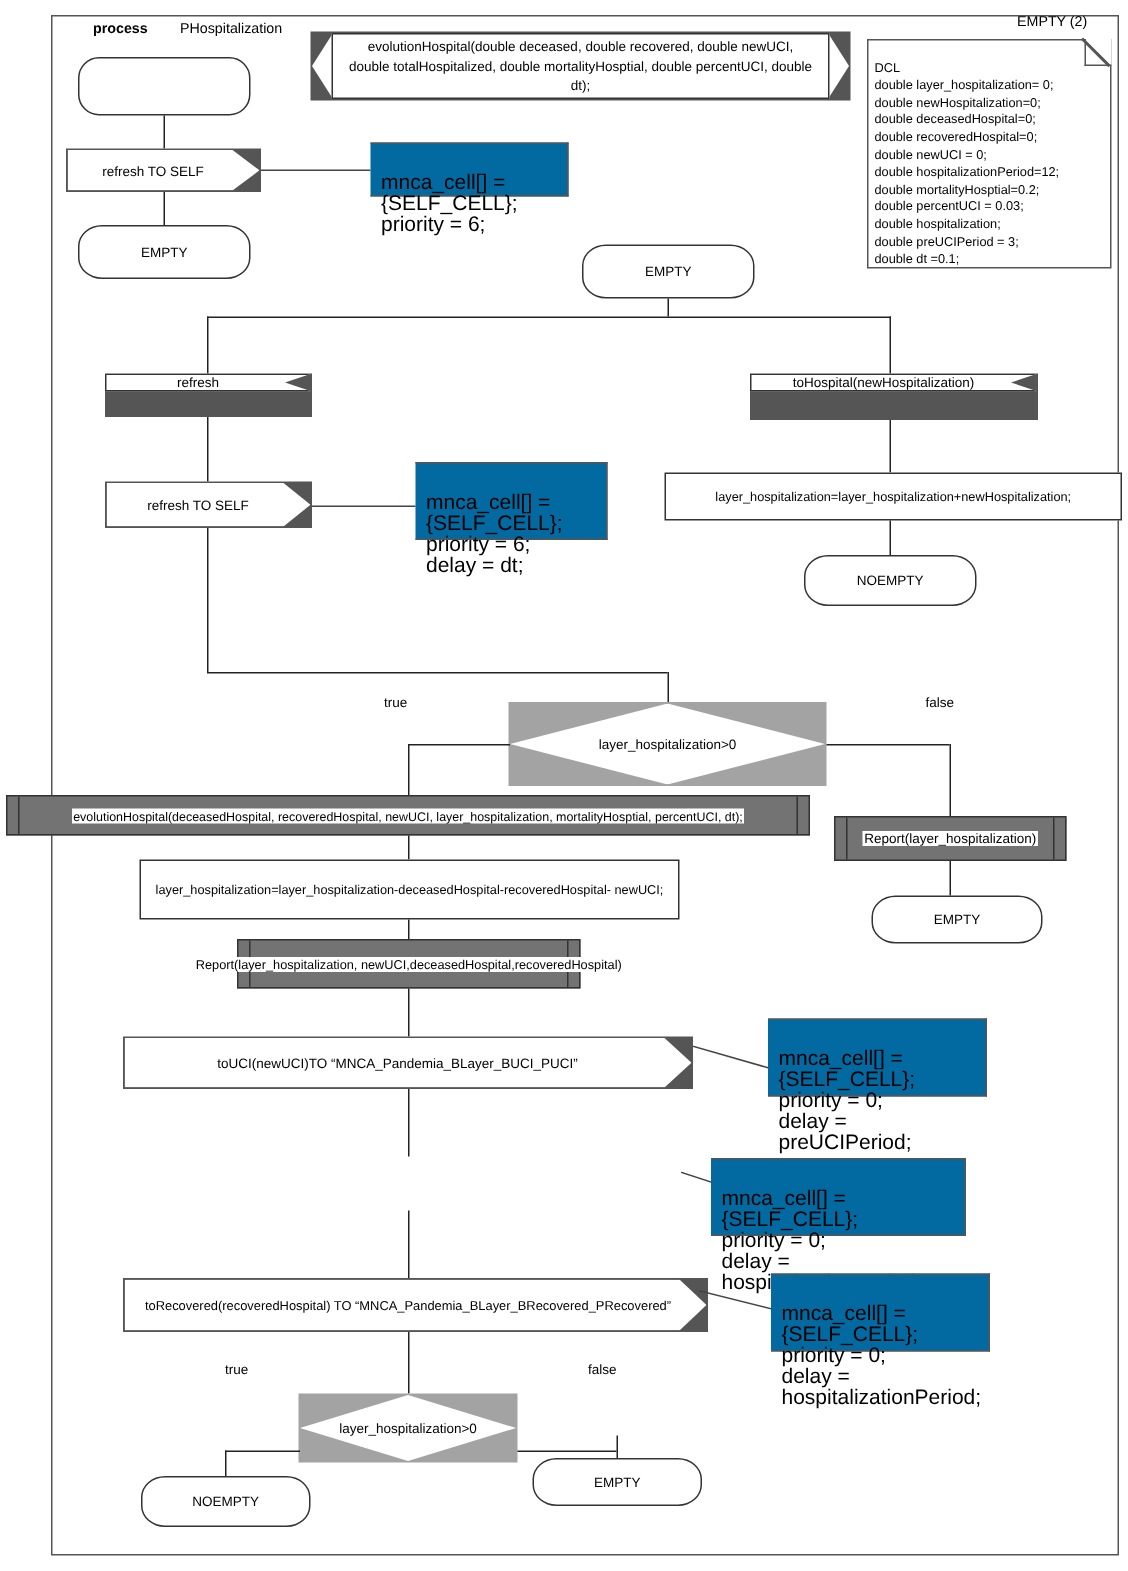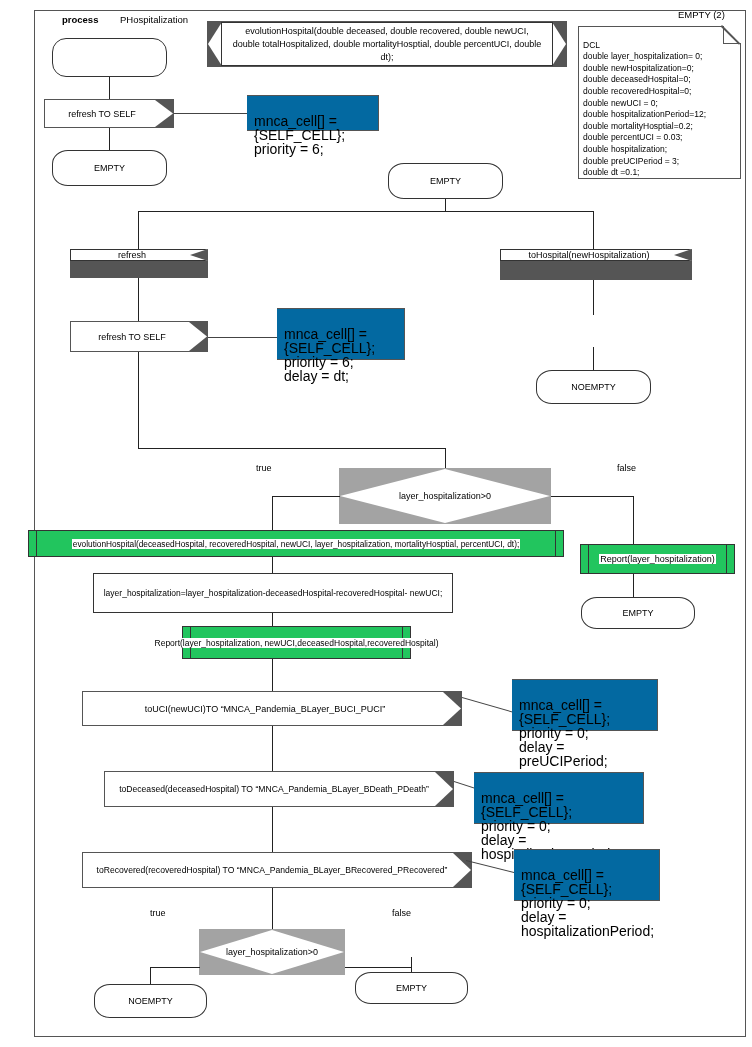--- a/index.html
+++ b/index.html
@@ -65,25 +65,24 @@
     border: 1px solid #333;
     background: #fff;
     display: flex; align-items: center; justify-content: center;
     font-size: 9px;
     text-align: center;
   }
 
   
   .proccall {
     border: 1px solid #333;
-    background: #22c55e;
+    background: #737373;
     display: flex; align-items: center; justify-content: center;
     font-size: 9px;
     text-align: center;
-    margin-left: 24px;
   }
   .proccall::before, .proccall::after {
     content: "";
     position: absolute;
     top: 0; bottom: 0;
     width: 1px;
     background: #333;
   }
   .proccall::before { left: 7px; }
   .proccall::after  { right: 7px; }
@@ -266,20 +265,23 @@
   <div class="vline" style="left:445px; top:448px; height:20px;"></div>
 
   <div class="abs outputsym-wrap" style="left:500px; top:249px; width:192px; height:31px;">
     <div class="inputsym">
       <span style="margin-right:14px;">toHospital(newHospitalization)</span>
     </div>
   </div>
 
   <div class="vline" style="left:593px; top:280px; height:35px;"></div>
 
+  <div class="abs task" style="left:443px; top:315px; width:305px; height:32px;">
+    <span style="font-size:8.5px;">layer_hospitalization=layer_hospitalization+newHospitalization;</span>
+  </div>
 
   <div class="vline" style="left:593px; top:347px; height:23px;"></div>
 
   <div class="abs statesym" style="left:536px; top:370px; width:115px; height:34px;">
     <span>NOEMPTY</span>
   </div>
 
   <div class="abs diamond-wrap" style="left:339px; top:468px; width:212px; height:56px;">
     <div class="diamond-inner"></div>
     <div class="diamond-text">layer_hospitalization&gt;0</div>
@@ -331,25 +333,20 @@
     <div style="position:absolute; left:0; top:0; width:58px; height:1px; background:#444; transform:rotate(16deg); transform-origin:left top;"></div>
   </div>
   <div class="abs comment" style="left:512px; top:679px; width:146px; height:52px;">
     <span>mnca_cell[] = {SELF_CELL};
 priority = 0;
 delay = preUCIPeriod;</span>
   </div>
 
   <div class="vline" style="left:272px; top:726px; height:45px;"></div>
 
-  <div class="abs outputsym-wrap" style="left:104px; top:771px; width:350px; height:36px;">
-    <div class="outputsym">
-      <span style="margin-right:10px; font-size:8.6px;">toDeceased(deceasedHospital) TO “MNCA_Pandemia_BLayer_BDeath_PDeath”</span>
-    </div>
-  </div>
   <div class="abs" style="left:454px; top:781px; width:24px; height:14px; overflow:hidden;">
     <div style="position:absolute; left:0; top:0; width:30px; height:1px; background:#444; transform:rotate(18deg); transform-origin:left top;"></div>
   </div>
   <div class="abs comment" style="left:474px; top:772px; width:170px; height:52px;">
     <span>mnca_cell[] = {SELF_CELL};
 priority = 0;
 delay = hospitalizationPeriod;</span>
   </div>
 
   <div class="vline" style="left:272px; top:807px; height:45px;"></div>

